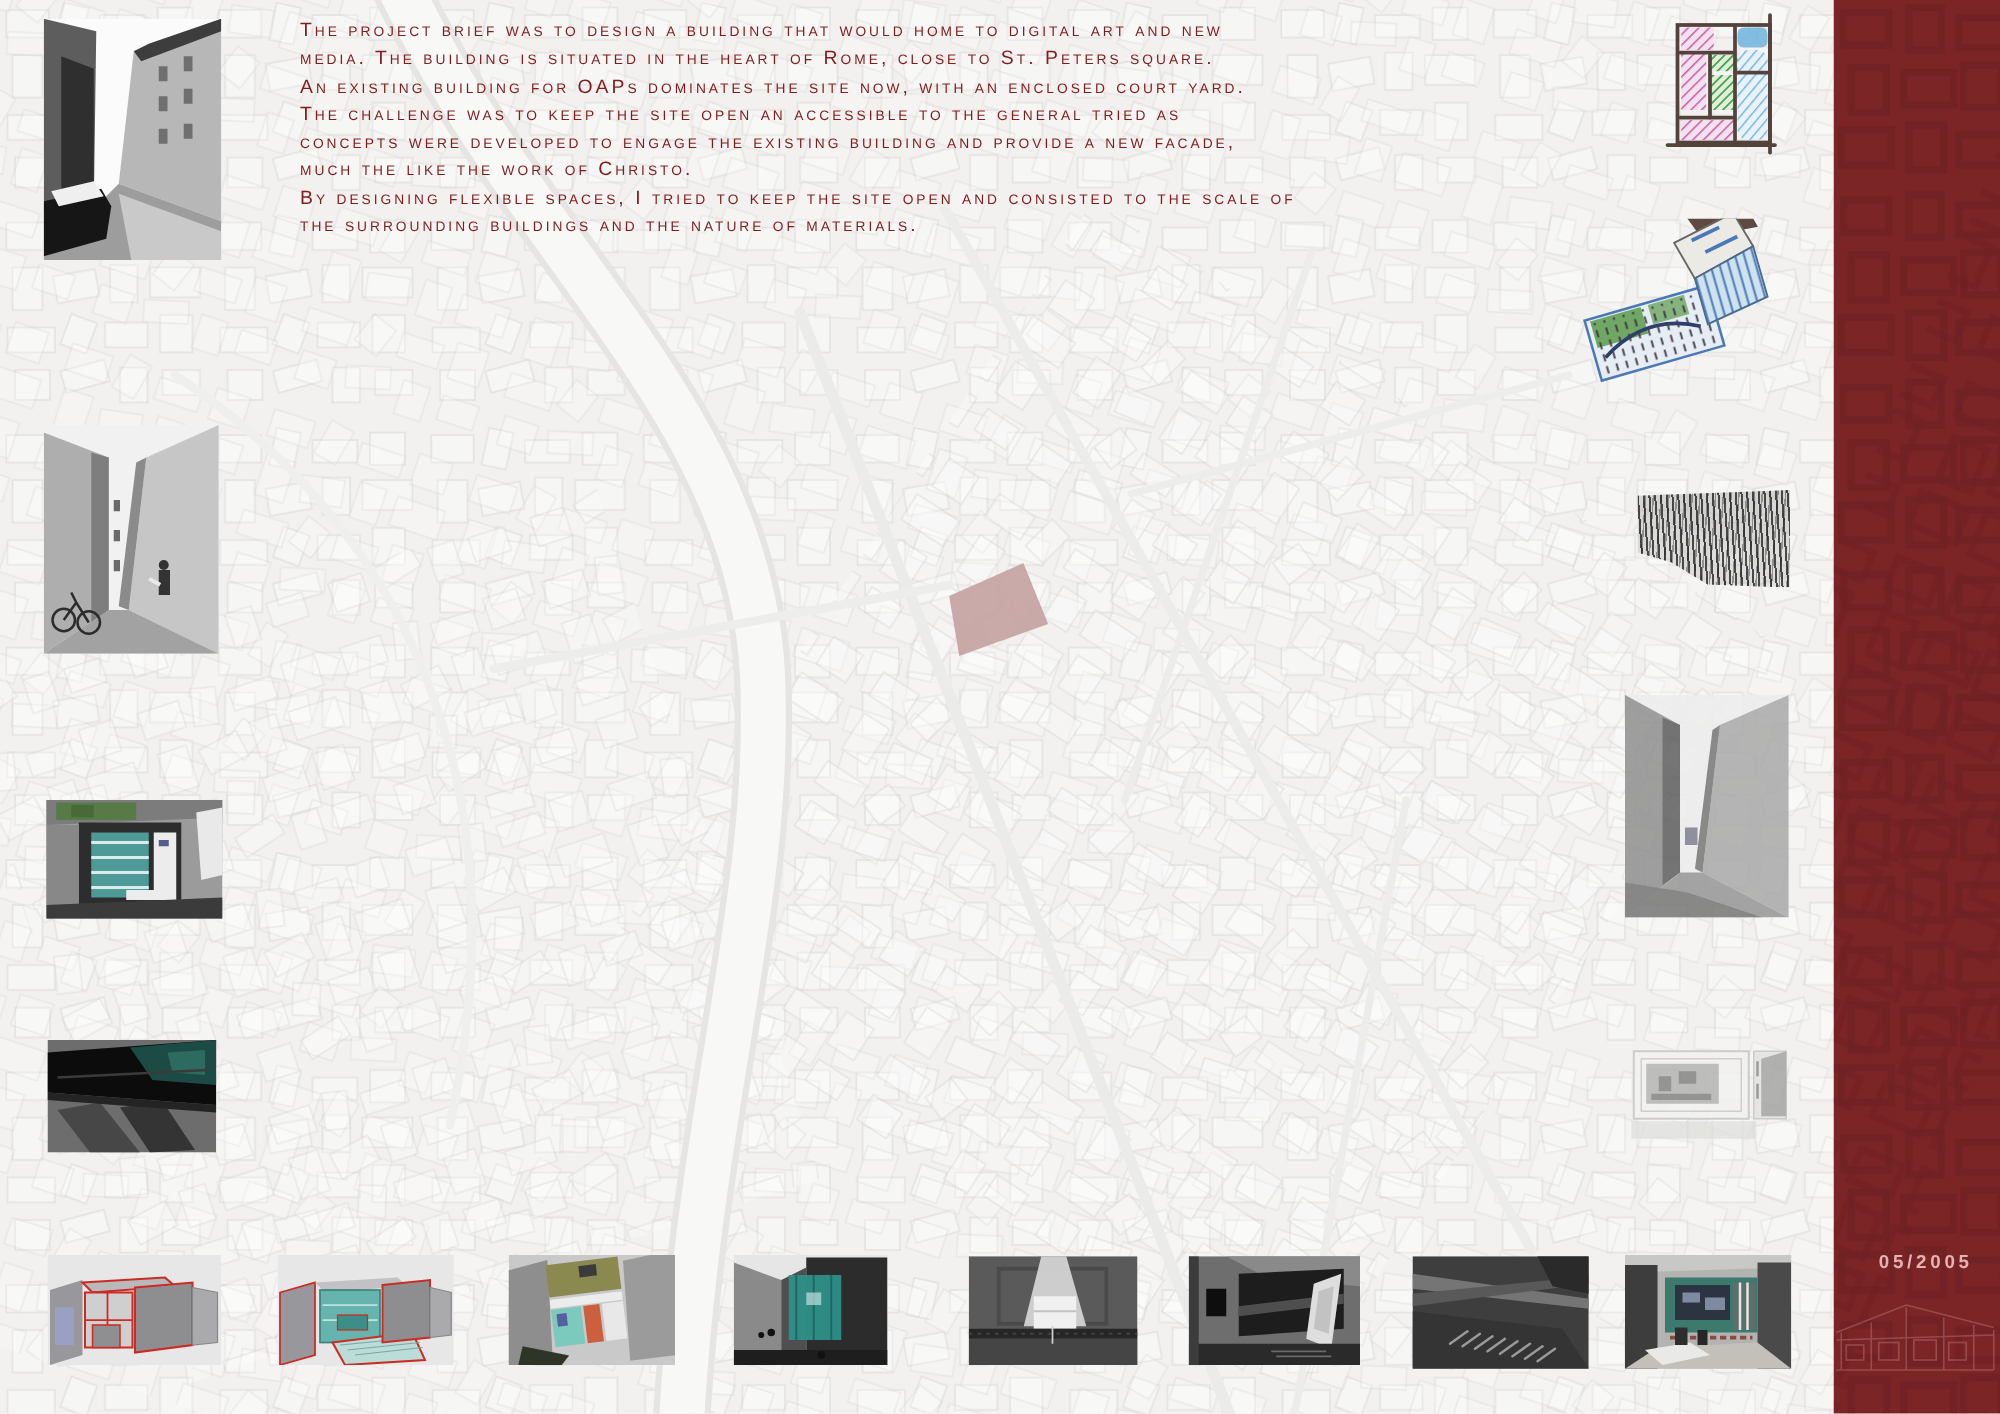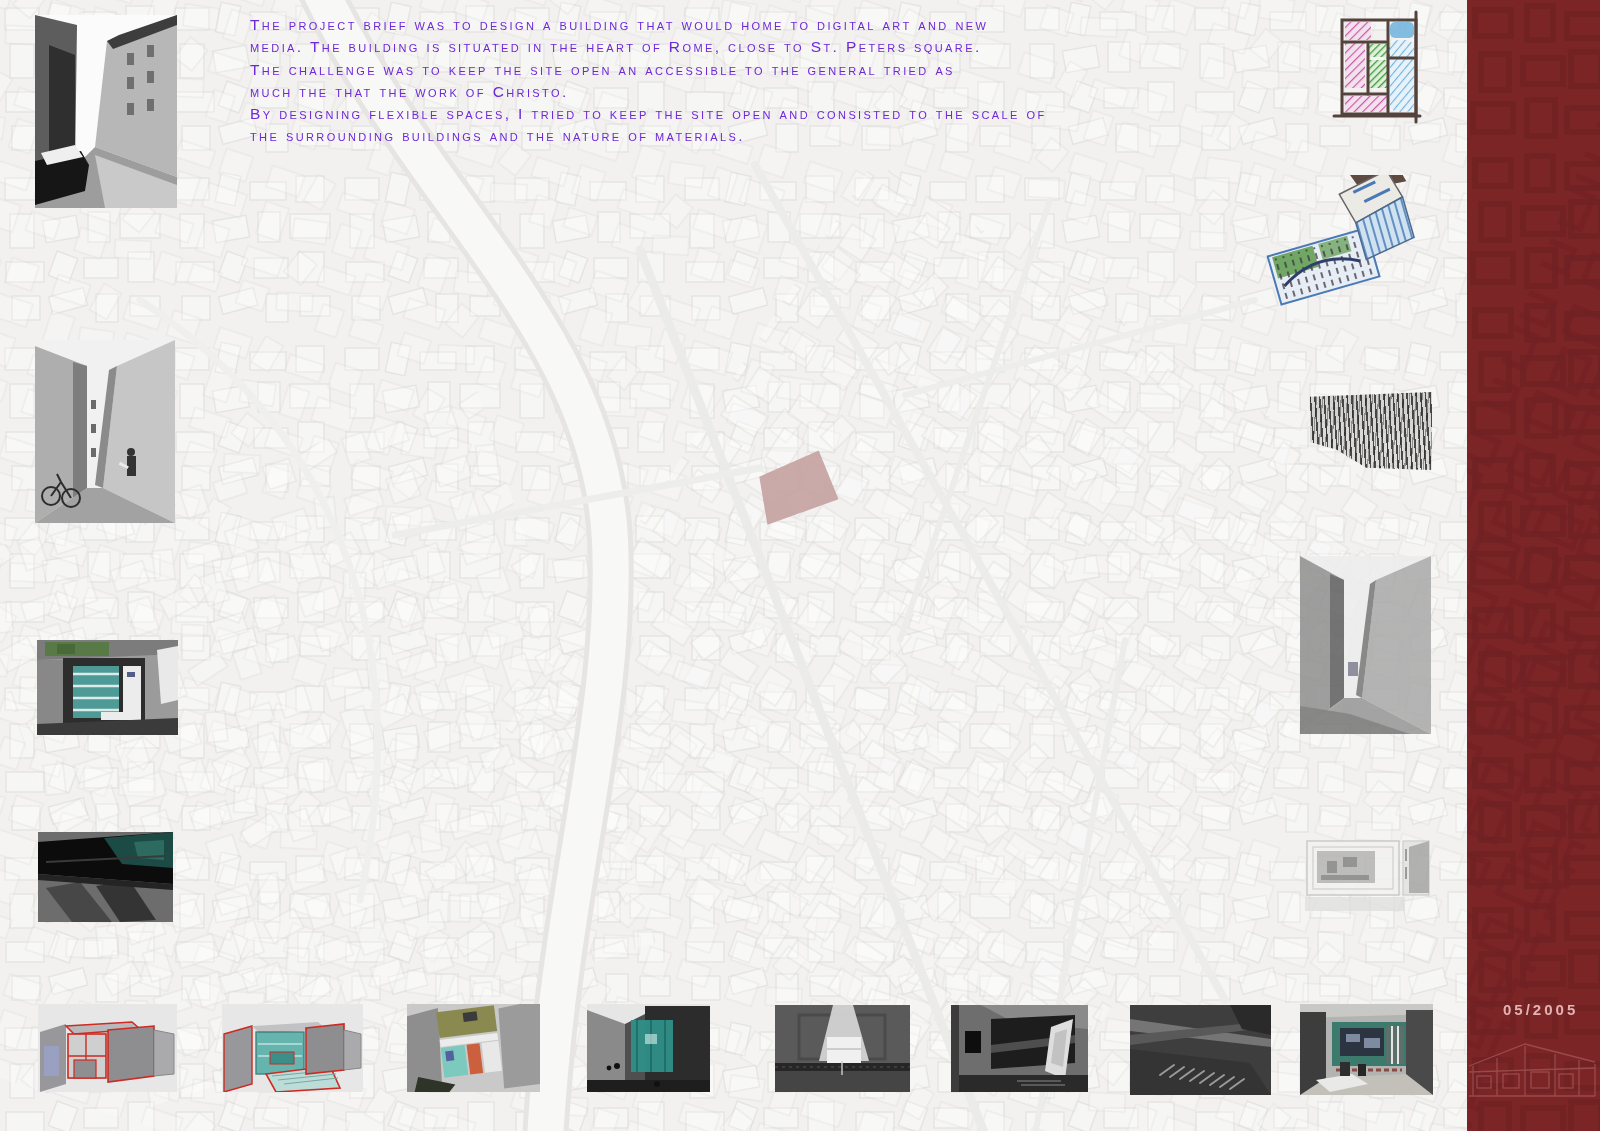--- a/index.html
+++ b/index.html
@@ -10,22 +10,22 @@
   }
   #bg-map{position:absolute;left:0;top:0;z-index:0;}
   .abs{position:absolute;}
   #site-parcel{
     left:753px;top:448px;width:90px;height:80px;z-index:1;
     background:#c5a2a2;opacity:.92;
     clip-path:polygon(7% 36%, 73% 3%, 95% 64%, 16% 96%);
   }
   #brief{
     left:240px;top:14px;width:1010px;z-index:3;
-    color:#6d28d9;font-size:15.5px;line-height:22.3px;
-    letter-spacing:2.4px;font-variant:small-caps;font-weight:400;margin-left:10px;
+    color:#7f1d1d;font-size:15.5px;line-height:22.3px;
+    letter-spacing:2.4px;font-variant:small-caps;font-weight:400;
   }
   .art{z-index:2;}
   .art svg{display:block;}
   #band{
     left:1467px;top:0;width:133px;height:1131px;z-index:4;
     background:#7c2527;
   }
   #band-texture{position:absolute;left:0;top:0;opacity:.55;}
   #date-label{
     position:absolute;left:36px;top:1001px;
@@ -86,22 +86,24 @@
       <path d="M1125,640 L1035,1135" stroke="#ececea" stroke-width="6"></path>
       <path d="M140,300 C320,420 420,620 360,900" stroke="#efefed" stroke-width="7"></path>
     </g>
   </svg>
 
   <div id="site-parcel" class="abs"></div>
 
   <div id="brief" class="abs">
     <div>The project brief was to design a building that would home to digital art and new</div>
     <div>media. The building is situated in the heart of Rome, close to St. Peters square.</div>
+    <div>An existing building for OAPs dominates the site now, with an enclosed court yard.</div>
     <div>The challenge was to keep the site open an accessible to the general tried as</div>
-    <div>much the that the work of Christo.</div>
+    <div>concepts were developed to engage the existing building and provide a new facade,</div>
+    <div>much the like the work of Christo.</div>
     <div>By designing flexible spaces, I tried to keep the site open and consisted to the scale of</div>
     <div>the surrounding buildings and the nature of materials.</div>
   </div>
 
   <div class="abs art" style="left:35px;top:15px">
     <svg width="142" height="193" viewBox="0 0 142 193">
       <rect width="142" height="193" fill="#fbfbfb"></rect>
       <polygon points="0,0 42,10 40,152 0,180" fill="#5d5d5d"></polygon>
       <polygon points="14,30 40,40 40,150 14,160" fill="#2f2f2f"></polygon>
       <polygon points="142,0 142,162 60,132 72,26" fill="#b7b7b7"></polygon>

